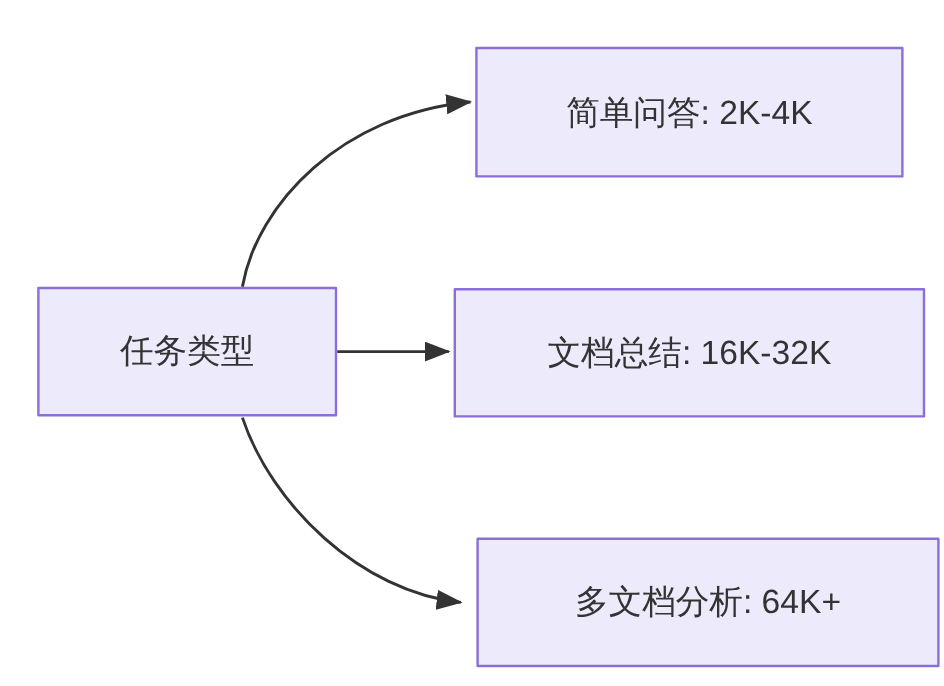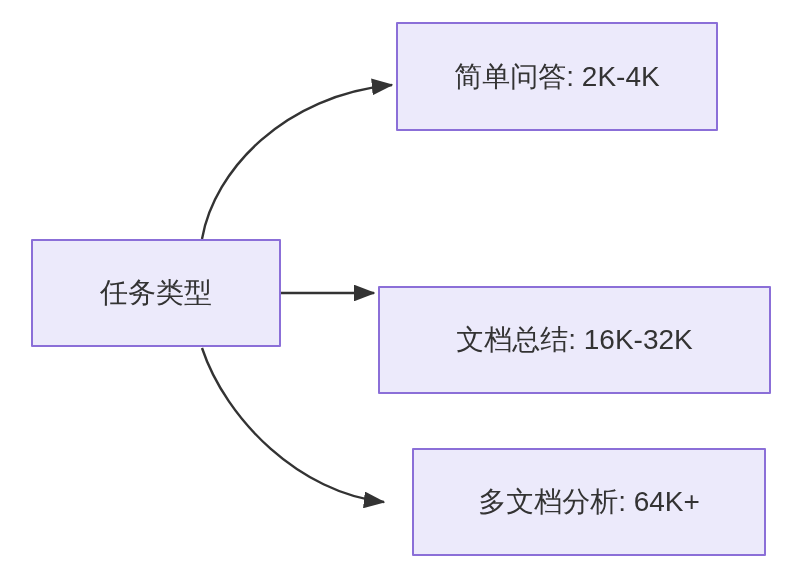--- a/index.html
+++ b/index.html
@@ -40,23 +40,23 @@
   .node-label {
     color: #333333;
     font-size: 28px;
     line-height: 1.2;
     letter-spacing: 0px;
     white-space: nowrap;
     font-family: "Liberation Sans", "DejaVu Sans", sans-serif;
   }
   
   #node-root      { left: 31px;  top: 239px; width: 250px; height: 108px; text-align: center; }
-  #node-simple-qa { left: 396px; top: 22px;  width: 322px; height: 109px; }
-  #node-doc-sum   { left: 378px; top: 240px; width: 393px; height: 108px; margin-top: 46px; }
-  #node-multi-doc { left: 412px; top: 448px; width: 354px; height: 108px; }
+  #node-simple-qa { left: 396px; top: 39px;  width: 357px; height: 109px; }
+  #node-doc-sum   { left: 378px; top: 240px; width: 393px; height: 108px; }
+  #node-multi-doc { left: 397px; top: 448px; width: 386px; height: 108px; }
 </style>
 </head>
 <body>
 
 <div id="diagram-root">
 
   <svg id="edge-layer" viewBox="0 0 787 572" width="787" height="572" xmlns="http://www.w3.org/2000/svg">
     <defs>
       <marker id="arrowhead" markerWidth="9" markerHeight="7" refX="8.4" refY="3.5" orient="auto" markerUnits="strokeWidth">
         <path d="M0,0 L9,3.5 L0,7 Z" fill="#333333"></path>

